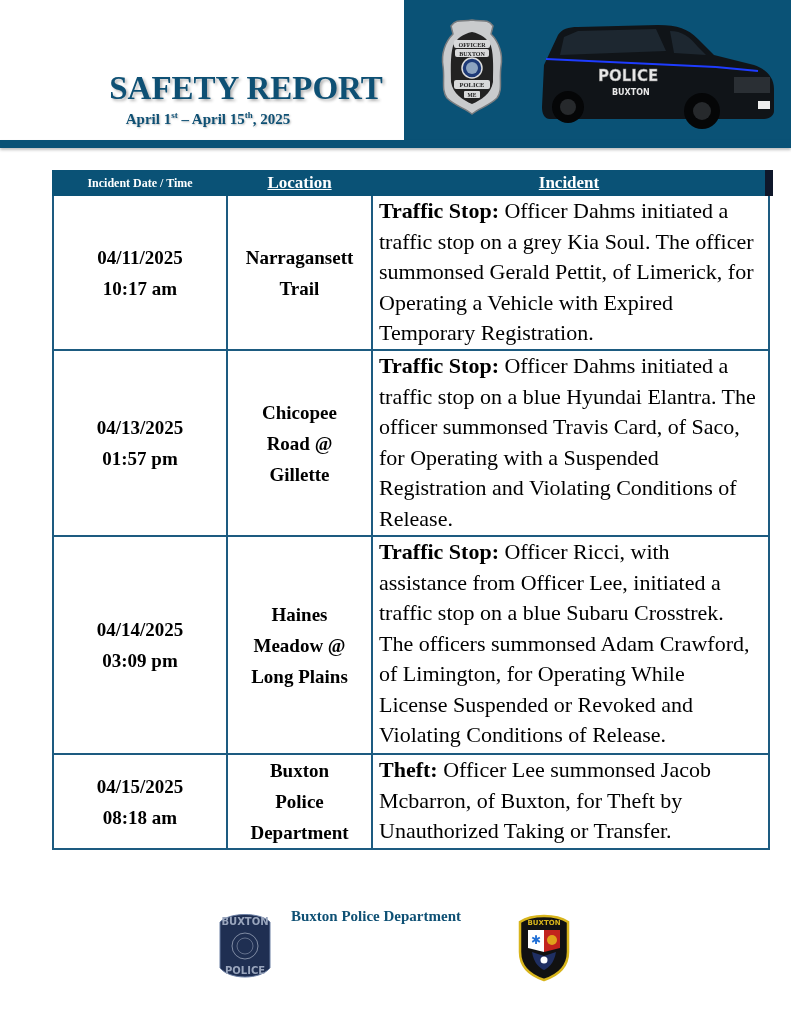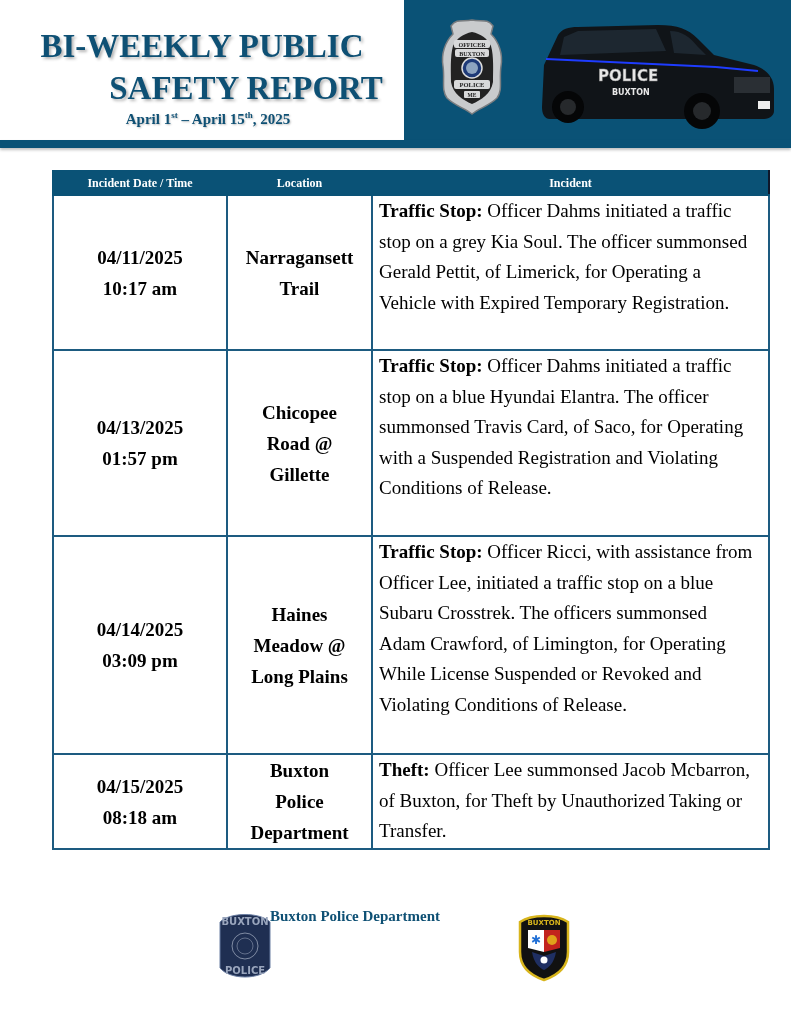--- a/index.html
+++ b/index.html
@@ -12,39 +12,38 @@
   .title1 { top:28px; font-size:33px; letter-spacing:0px; line-height:36px; }
   .title2 { top:70px; font-size:33px; line-height:36px;padding-left:44px; }
   .subtitle { position:absolute; left:0; top:110px; width:416px; text-align:center; color:#0e5074; font-weight:bold; font-size:15px; text-shadow:1px 1px 2px rgba(0,0,0,0.25); }
   .subtitle sup { font-size:9px; }
   .badge { position:absolute; left:437px; top:16px; width:70px; height:100px; }
   .car { position:absolute; left:538px; top:15px; width:240px; height:120px; }
 
   table.report { position:absolute; left:52px; top:170px; width:716px; border-collapse:collapse; table-layout:fixed;border-radius:17px; }
   table.report th, table.report td { border:2px solid #1d5b80; }
   table.report th { background:#0a5276; color:#ffffff; font-weight:bold; height:22px; padding:0; text-align:center; border-color:#0a5276; border-right:1px solid #c0d2de; }
-  table.report th:last-child { border-right:2px solid #0f172a; }
-  th.c1 { font-size:12px; } th.c2, th.c3 { font-size:12px; }
+  table.report th:last-child { border-right:8px solid #0f172a; }
+  th.c1 { font-size:12px; } th.c2, th.c3 { font-size:17px;text-decoration:underline; }
   td.date, td.loc { text-align:center; vertical-align:middle; font-weight:bold; font-size:19px; line-height:31px; color:#000; padding:0 2px; }
-  td.inc { font-size:19px; line-height:30.5px; color:#000; padding:0 12px 0 6px; vertical-align:top; }
+  td.inc { font-size:22px; line-height:30.5px; color:#000; padding:0 12px 0 6px; vertical-align:top; }
   td.inc b { font-weight:bold; }
 
-  .footer-text { position:absolute; left:270px; top:905px; width:212px; color:#0e5074; font-weight:bold; font-size:15px; line-height:23px; }
+  .footer-text { position:absolute; left:270px; top:905px; width:212px; text-align:center; color:#0e5074; font-weight:bold; font-size:15px; line-height:23px; }
   .patch-left { position:absolute; left:216px; top:908px; width:58px; height:74px; }
   .patch-right { position:absolute; left:514px; top:912px; width:60px; height:70px; }
 </style>
 </head>
 <body>
 
 <div class="banner">
   <div class="banner-left"></div>
   <div class="banner-right"></div>
   <div class="banner-bar"></div>
 
-  <div class="title title1">BI-WEEKLY PUBLIC</div>
   <div class="title title2">SAFETY REPORT</div>
   <div class="subtitle"><span>April 1</span><sup>st</sup><span> – April 15</span><sup>th</sup><span>, 2025</span></div>
 
   <svg class="badge" viewBox="0 0 70 100">
     <path d="M35 4 C26 6 20 2 14 10 L16 18 C8 26 4 38 6 50 C8 64 4 74 10 82 C18 90 28 92 35 98 C42 92 52 90 60 82 C66 74 62 64 64 50 C66 38 62 26 54 18 L56 10 C50 2 44 6 35 4 Z" fill="#c9cbcd" stroke="#7a7d80" stroke-width="1.5"></path>
     <path d="M35 16 C26 18 20 22 16 30 C13 40 14 56 14 66 C16 78 26 84 35 88 C44 84 54 78 56 66 C56 56 57 40 54 30 C50 22 44 18 35 16 Z" fill="#222"></path>
     <rect x="17" y="24" width="36" height="8" rx="2" fill="#d8d9da"></rect>
     <text x="35" y="30.5" font-size="6" text-anchor="middle" font-family="Liberation Serif, serif" font-weight="bold" fill="#222">OFFICER</text>
     <rect x="18" y="33" width="34" height="8" rx="2" fill="#d8d9da"></rect>
     <text x="35" y="39.5" font-size="6" text-anchor="middle" font-family="Liberation Serif, serif" font-weight="bold" fill="#222">BUXTON</text>

